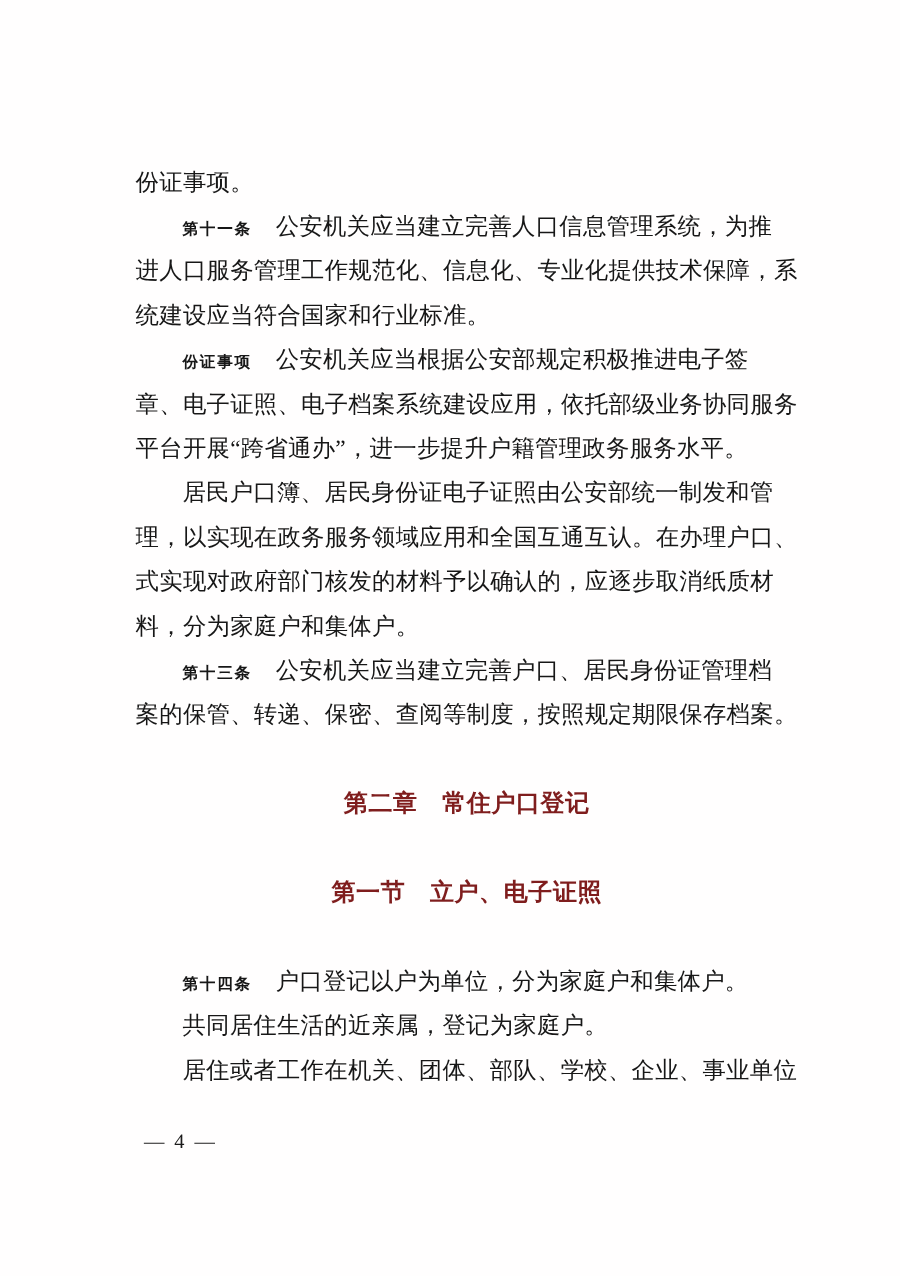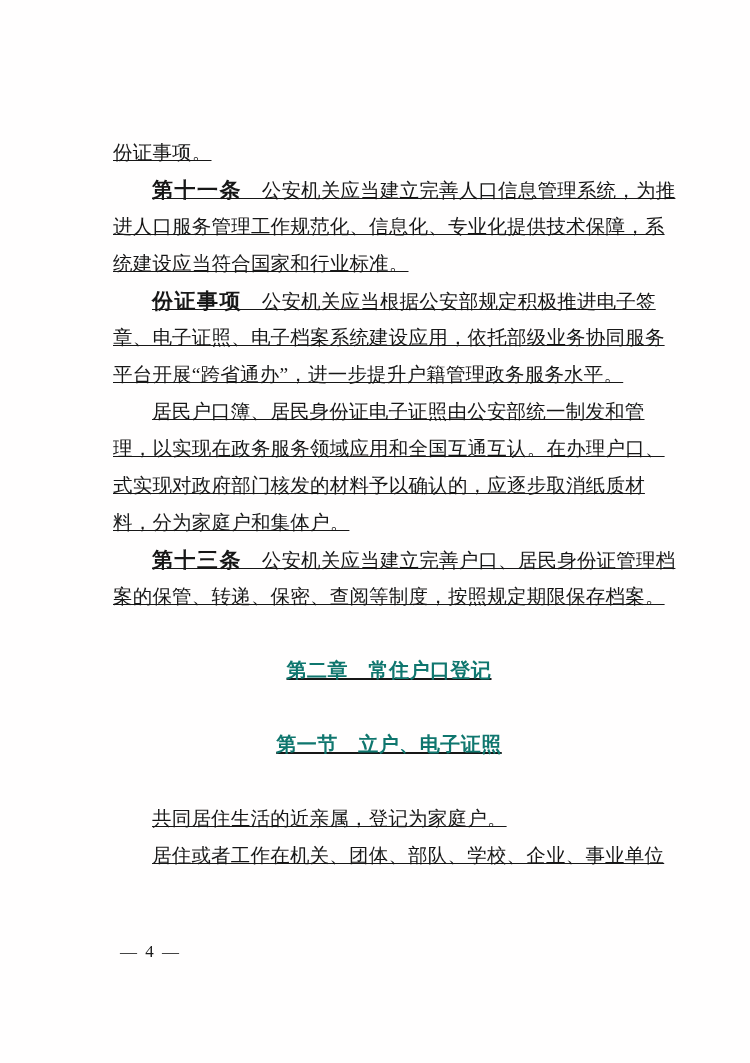--- a/index.html
+++ b/index.html
@@ -20,45 +20,44 @@
     background: #fffefe;
   }
   .content {
     position: absolute;
     left: 113px;
     top: 134px;
     width: 552px;
     color: #171717;
     font-size: 19.5px;
     letter-spacing: 0.2px;
-    text-decoration: underline;
   }
   .para { margin: 0; }
   .line {
     height: 37px;
     line-height: 37px;
     white-space: nowrap;
   }
   .ind { text-indent: 2em; }
   .art-label {
     font-weight: bold;
     font-family: "Liberation Sans", sans-serif;
-    font-size: 21px;
+    font-size: 13px;
     letter-spacing: 1.5px;
   }
   .chap, .sect {
     height: 37px;
     line-height: 37px;
     margin-top: 37px;
     text-align: center;
     font-weight: bold;
     font-family: "Liberation Sans", sans-serif;
     font-size: 20px;
     letter-spacing: 0.5px;
-    color: #0f766e;
+    color: #7f1d1d;
   }
   .sect + .para { margin-top: 37px; }
   .footer {
     position: absolute;
     left: 120px;
     top: 942px;
     font-size: 17px;
     letter-spacing: 2px;
     color: #1b1b1b;
     font-family: "Liberation Serif", serif;
@@ -88,20 +87,23 @@
         <div class="line">式实现对政府部门核发的材料予以确认的，应逐步取消纸质材</div>
         <div class="line">料，分为家庭户和集体户。</div>
       </div>
       <div class="para">
         <div class="line ind"><span class="art-label">第十三条</span>　公安机关应当建立完善户口、居民身份证管理档</div>
         <div class="line">案的保管、转递、保密、查阅等制度，按照规定期限保存档案。</div>
       </div>
       <div class="chap">第二章　常住户口登记</div>
       <div class="sect">第一节　立户、电子证照</div>
       <div class="para">
+        <div class="line ind"><span class="art-label">第十四条</span>　户口登记以户为单位，分为家庭户和集体户。</div>
+      </div>
+      <div class="para">
         <div class="line ind">共同居住生活的近亲属，登记为家庭户。</div>
       </div>
       <div class="para">
         <div class="line ind">居住或者工作在机关、团体、部队、学校、企业、事业单位</div>
       </div>
     </div>
   <div class="footer">— 4 —</div>
 </div>
 
 </body></html>

